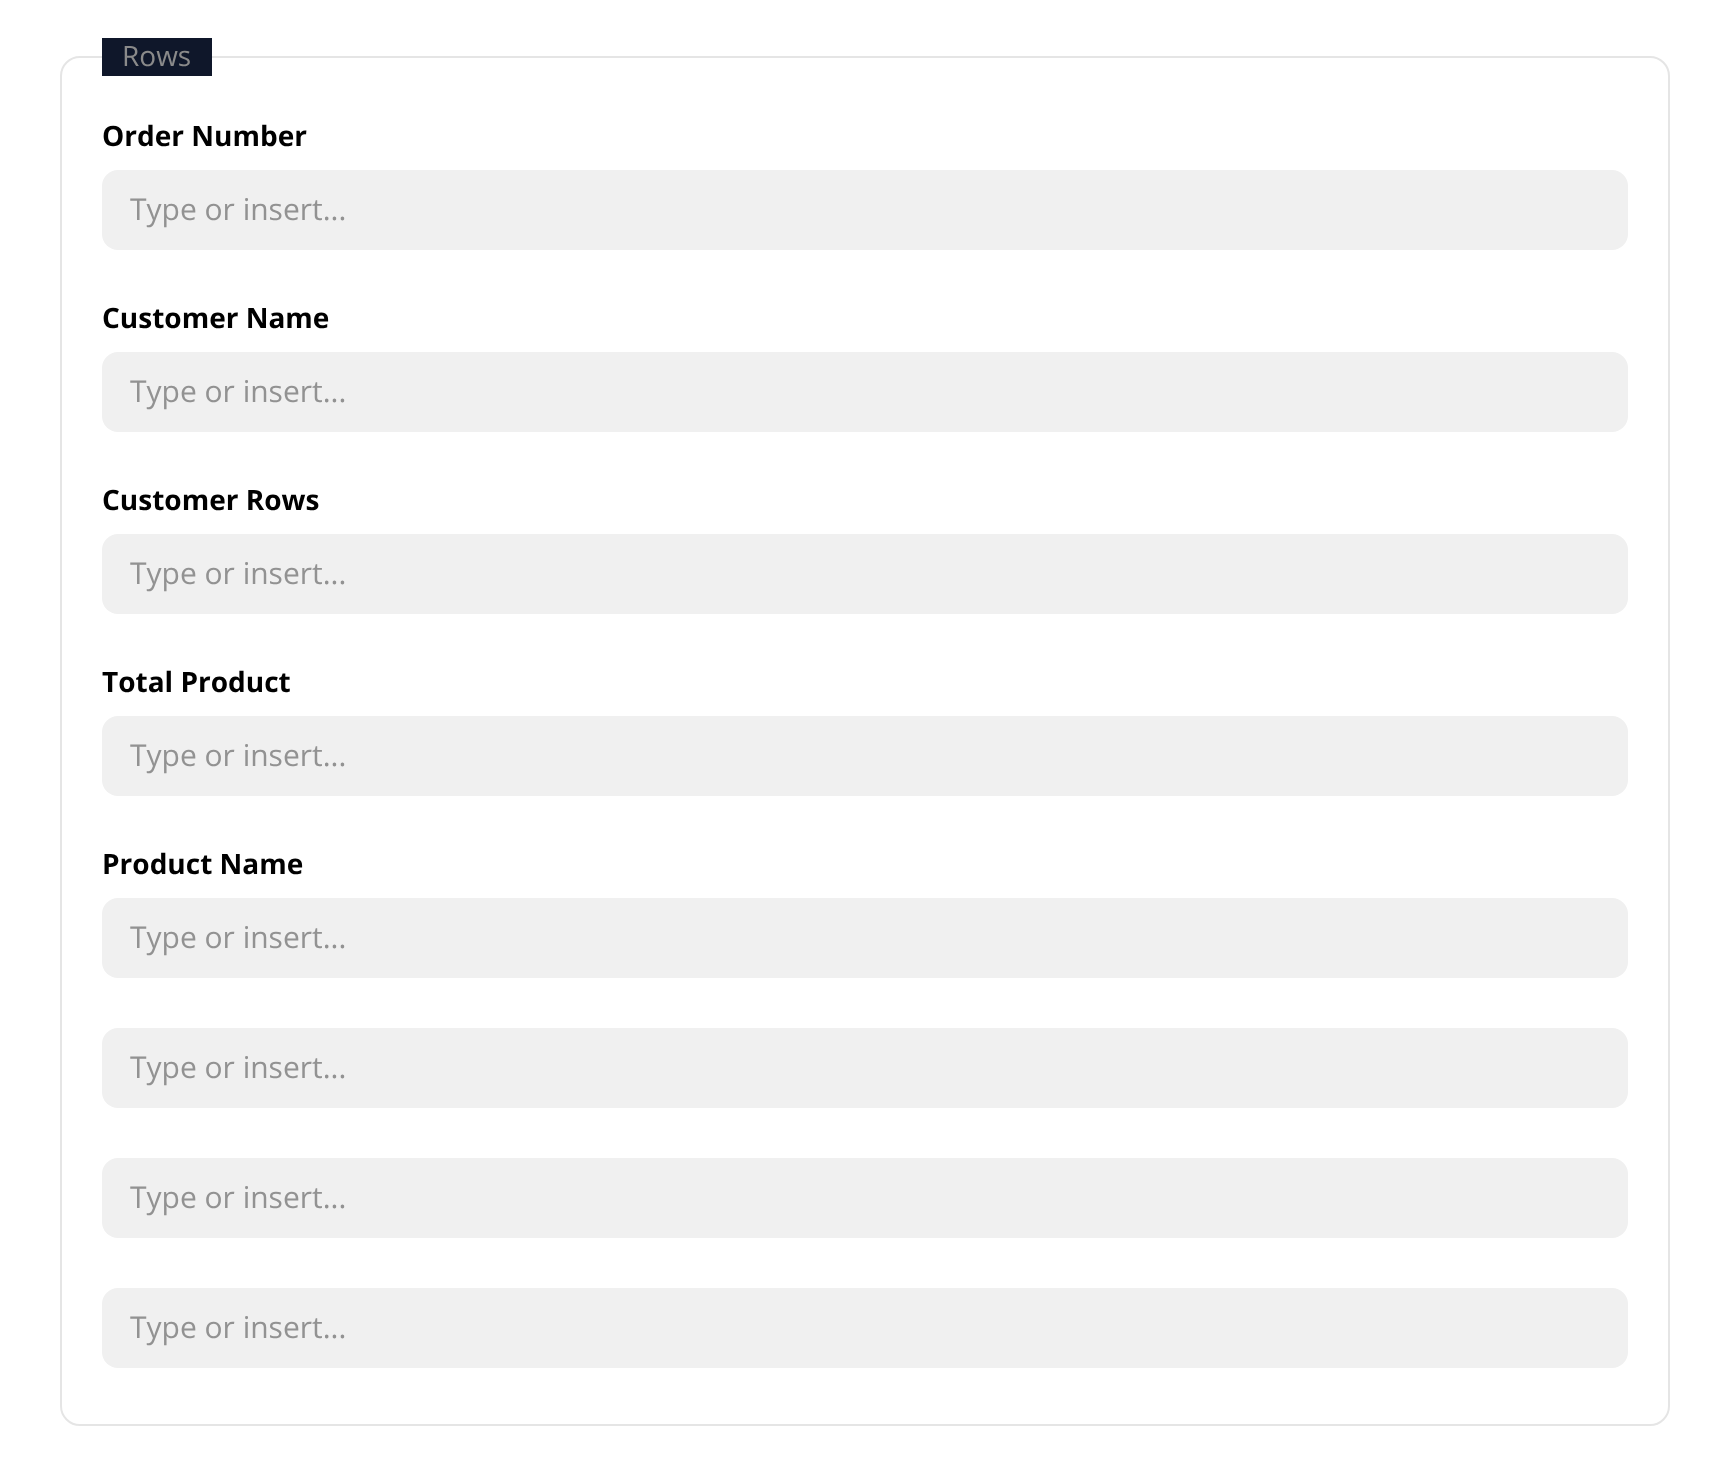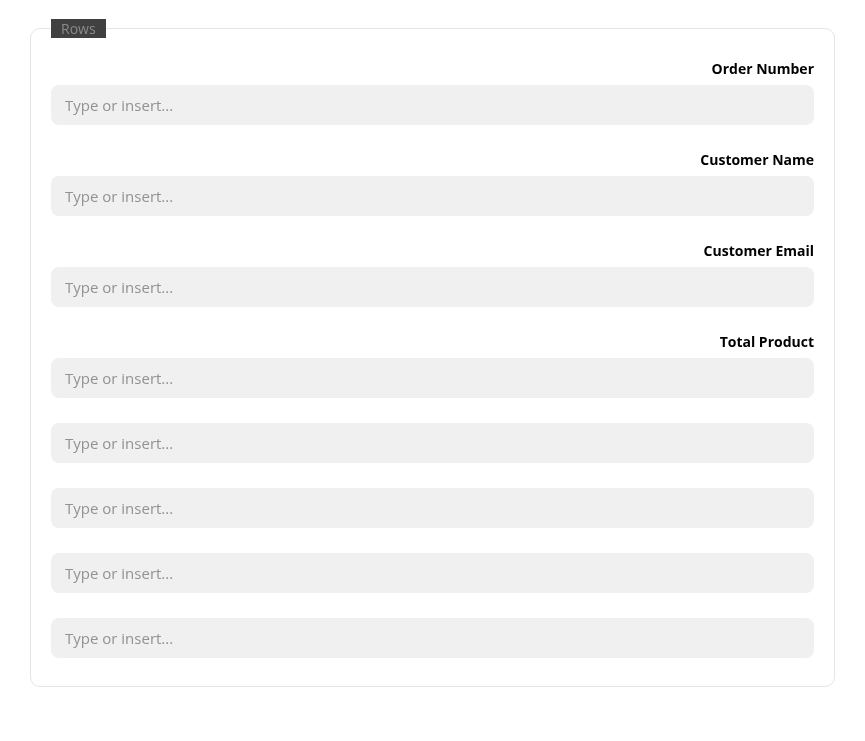--- a/index.html
+++ b/index.html
@@ -17,39 +17,38 @@
       position: relative;
       border: 1px solid #e5e5e5;
       border-radius: 10px;
       padding: 30px 20px 28px 20px;
       margin-top: 8px;
     }
     .fieldset-legend {
       position: absolute;
       top: -10px;
       left: 20px;
-      background: #404040;
+      background: #0f172a;
       padding: 0 10px;
       font-size: 14px;
       color: #8a8a8a;
       font-weight: 400;
     }
     .field-row {
       margin-bottom: 25px;
     }
     .field-row:last-child {
       margin-bottom: 0;
     }
     .field-label {
       display: block;
       font-size: 14px;
       font-weight: 700;
       color: #000000;
       margin-bottom: 7px;
-      text-align: right;
     }
     .field-input {
       width: 100%;
       height: 40px;
       background: #f0f0f0;
       border: none;
       border-radius: 8px;
       padding: 0 14px;
       font-size: 15px;
       color: #333333;
@@ -71,30 +70,31 @@
     <label class="field-label">Order Number</label>
     <input type="text" class="field-input" placeholder="Type or insert..." style="">
   </div>
 
   <div class="field-row">
     <label class="field-label">Customer Name</label>
     <input type="text" class="field-input" placeholder="Type or insert..." style="">
   </div>
 
   <div class="field-row">
-    <label class="field-label">Customer Email</label>
+    <label class="field-label">Customer Rows</label>
     <input type="text" class="field-input" placeholder="Type or insert..." style="">
   </div>
 
   <div class="field-row">
     <label class="field-label">Total Product</label>
     <input type="text" class="field-input" placeholder="Type or insert..." style="">
   </div>
 
   <div class="field-row">
+    <label class="field-label">Product Name</label>
     <input type="text" class="field-input" placeholder="Type or insert..." style="">
   </div>
 
   <div class="field-row">
     <input type="text" class="field-input" placeholder="Type or insert..." style="">
   </div>
 
   <div class="field-row">
     <input type="text" class="field-input" placeholder="Type or insert..." style="">
   </div>

